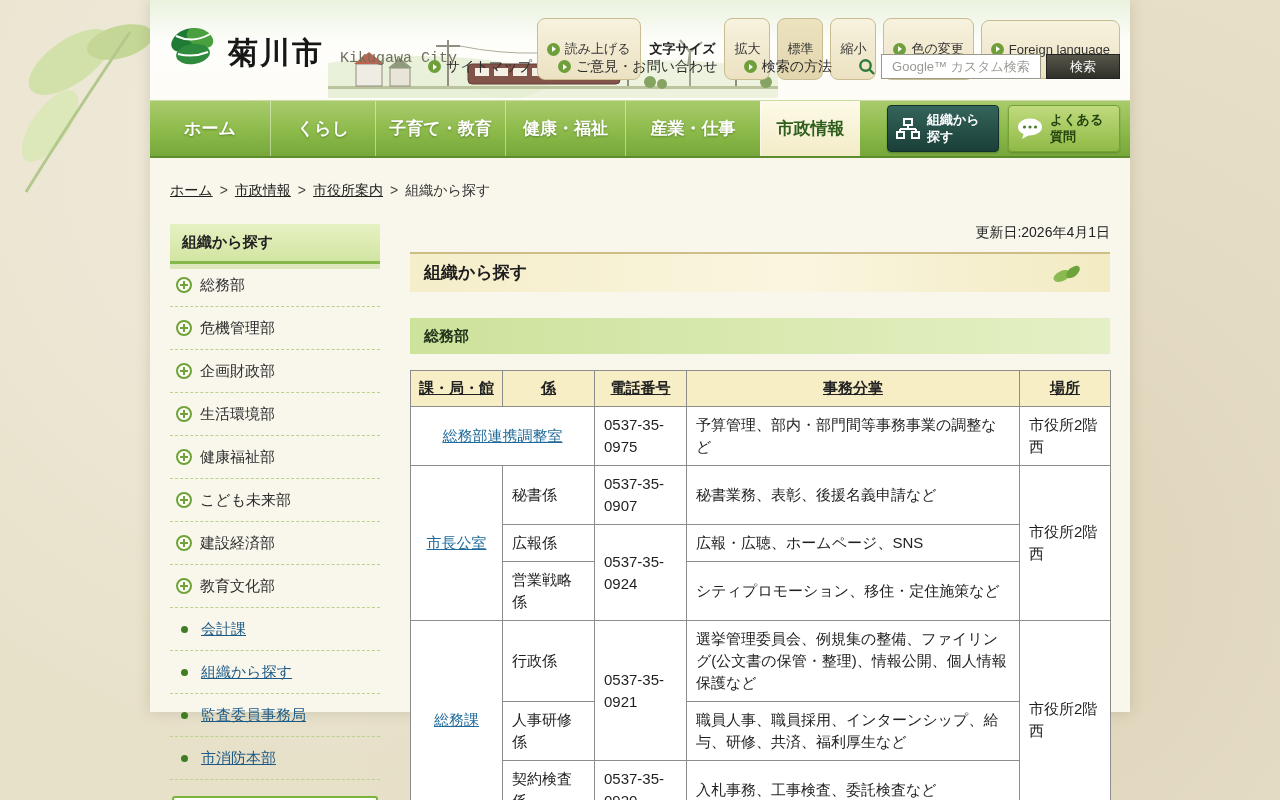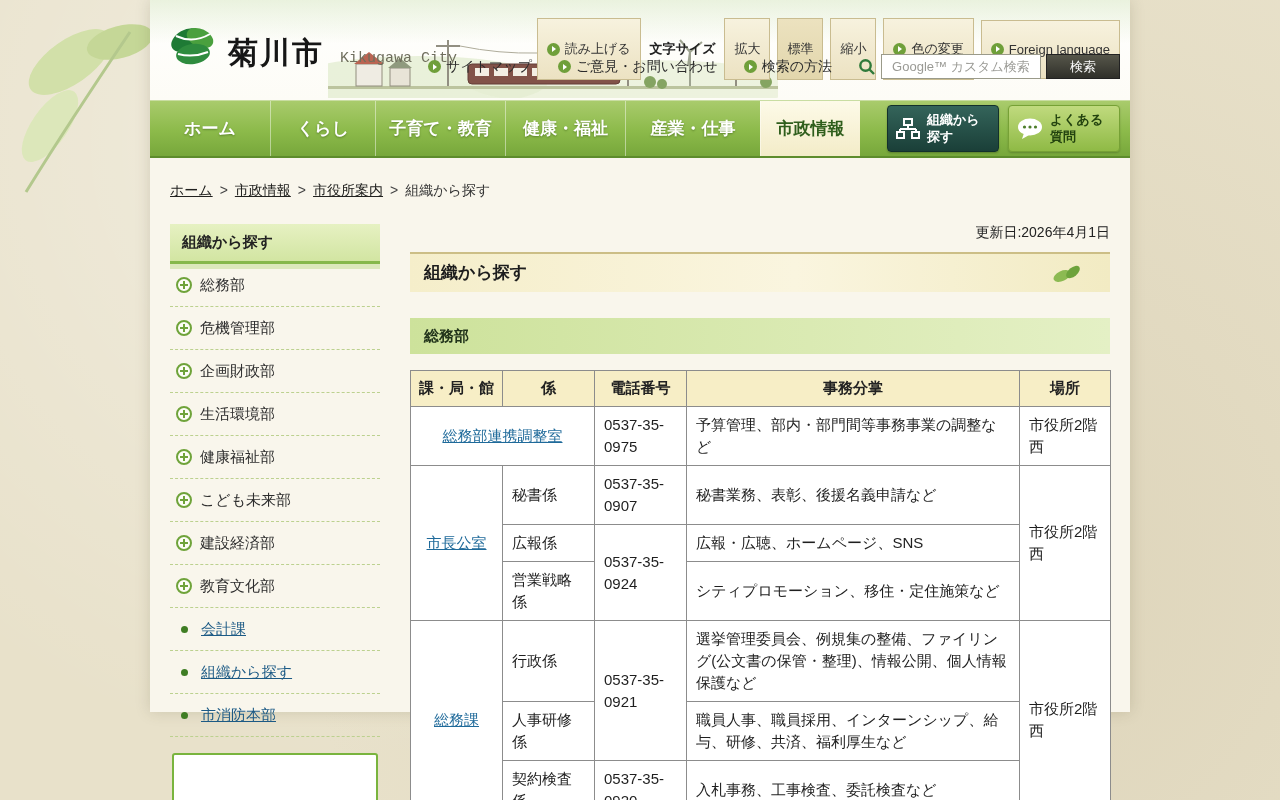--- a/index.html
+++ b/index.html
@@ -27,21 +27,21 @@
     background:linear-gradient(rgba(208,226,182,.45), rgba(208,226,182,0)); pointer-events:none; }
   .skyline { position:absolute; left:178px; top:2px; z-index:1; opacity:.95; }
   .logo { position:absolute; left:16px; top:22px; display:flex; align-items:flex-end; gap:8px; z-index:3; }
   .site-name { font-size:30px; font-weight:bold; color:#161616; letter-spacing:2px; line-height:1.3; }
   .site-name-en { font-size:15px; color:#6f6e5d; padding-bottom:5px; margin-left:8px; font-family:Liberation Mono, monospace; }
 
   .util-row1 { position:absolute; top:18px; right:10px; display:flex; align-items:center; gap:7px; z-index:3; font-size:13px; }
   .util-row2 { position:absolute; top:54px; right:10px; display:flex; align-items:center; gap:26px; z-index:3; font-size:14px; }
   .tool-btn {
     display:inline-flex; align-items:center; gap:5px;
-    background:linear-gradient(#f7f2de,#ece2c2); border:1px solid #c9bc90; border-radius:0;
+    background:linear-gradient(#f7f2de,#ece2c2); border:1px solid #c9bc90; border-radius:8px;
     padding:21px 9px; font-size:13px; color:#333; cursor:pointer;
   }
   .tool-btn.pressed { background:linear-gradient(#ece2bf,#e2d6ac); }
   .tool-label { font-size:13px; color:#222; font-weight:bold; margin:12px 2px; }
   .mini-arrow { width:13px; height:13px; border-radius:50%; background:#6f9f3a; position:relative; flex:none; display:inline-block; }
   .mini-arrow::after { content:""; position:absolute; left:5px; top:3.5px; border-left:4px solid #fff; border-top:3px solid transparent; border-bottom:3px solid transparent; }
   .hdr-link { display:inline-flex; align-items:center; gap:5px; color:#2b2b2b; text-decoration:none; cursor:pointer; }
   .search-box { display:inline-flex; align-items:center; gap:5px; }
   .search-input { width:160px; height:25px; border:1px solid #9a9a8a; background:#fff; font-size:13px; padding:2px 7px; color:#333;text-align:center; }
   .search-input::placeholder { color:#9a9a95; }
@@ -98,21 +98,21 @@
     border-top:2px solid #ccbe86;
   }
   .title-leaf { position:absolute; right:28px; top:9px; }
   .section-bar {
     margin-top:26px; height:36px; line-height:36px; padding:0 14px;
     font-size:15px; font-weight:bold; color:#21331a;
     background:linear-gradient(90deg,#cde29b,#e4f0c5);
   }
   .org-table { margin-top:16px; width:700px; border-collapse:collapse; table-layout:fixed; background:#fff; }
   .org-table th, .org-table td { border:1px solid #8c8c8c; }
-  .org-table th { background:#f7eec6; font-size:15px; font-weight:bold; text-align:center; padding:8px 3px; color:#222; }
+  .org-table th { background:#f7eec6; font-size:15px; font-weight:bold; text-align:center; padding:8px 3px; color:#222;text-decoration:underline; }
   .org-table td { font-size:15px; padding:7px 9px; line-height:22px; vertical-align:middle; color:#1f1f1f; }
   .col-org{width:92px} .col-sec{width:92px} .col-phone{width:92px} .col-duty{width:333px} .col-loc{width:91px}
   .c-org { text-align:center; }
   .c-org a { color:#1f6a9a; text-decoration:underline; cursor:pointer; }
 </style>
 </head>
 <body>
 
 <svg class="deco-leaves" width="175" height="195" viewBox="0 0 175 195">
   <g opacity="0.8">
@@ -308,20 +308,24 @@
         <div class="sb-item">
           <span class="dot-icon"></span>
           <a>会計課</a>
         </div>
         <div class="sb-item">
           <span class="dot-icon"></span>
           <a>組織から探す</a>
         </div>
         <div class="sb-item">
           <span class="dot-icon"></span>
+          <a>監査委員事務局</a>
+        </div>
+        <div class="sb-item">
+          <span class="dot-icon"></span>
           <a>市消防本部</a>
         </div>
 
         <div class="sb-banner"></div>
       </aside>
 
       <main class="main-col">
         <div class="updated">更新日:2026年4月1日</div>
 
         <div class="page-title-bar">

